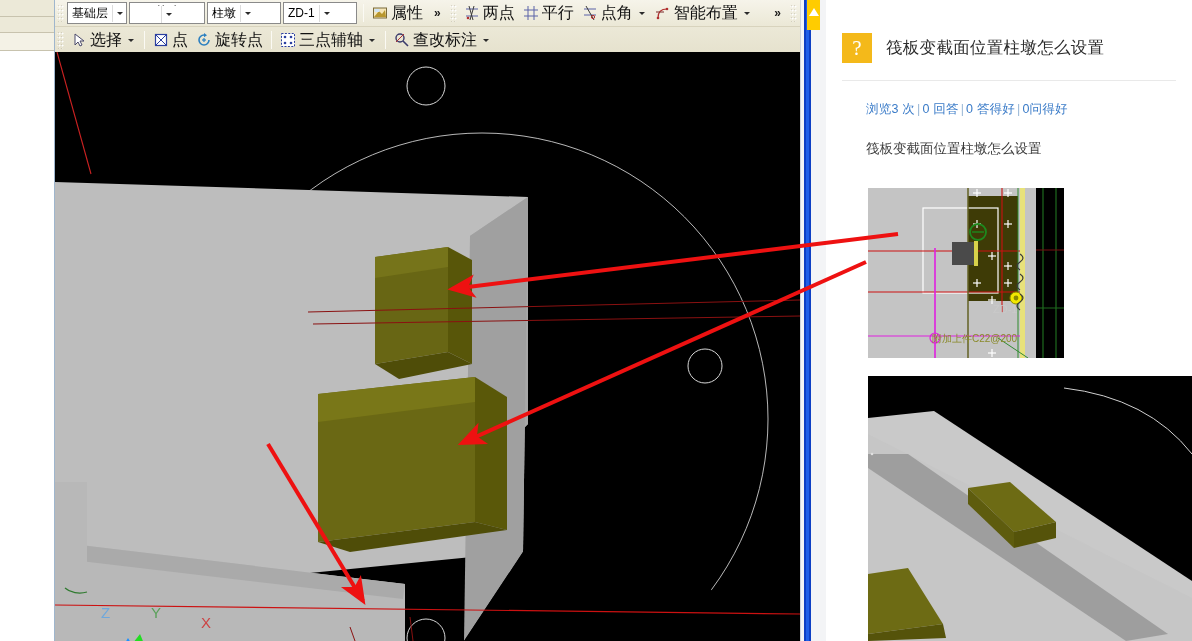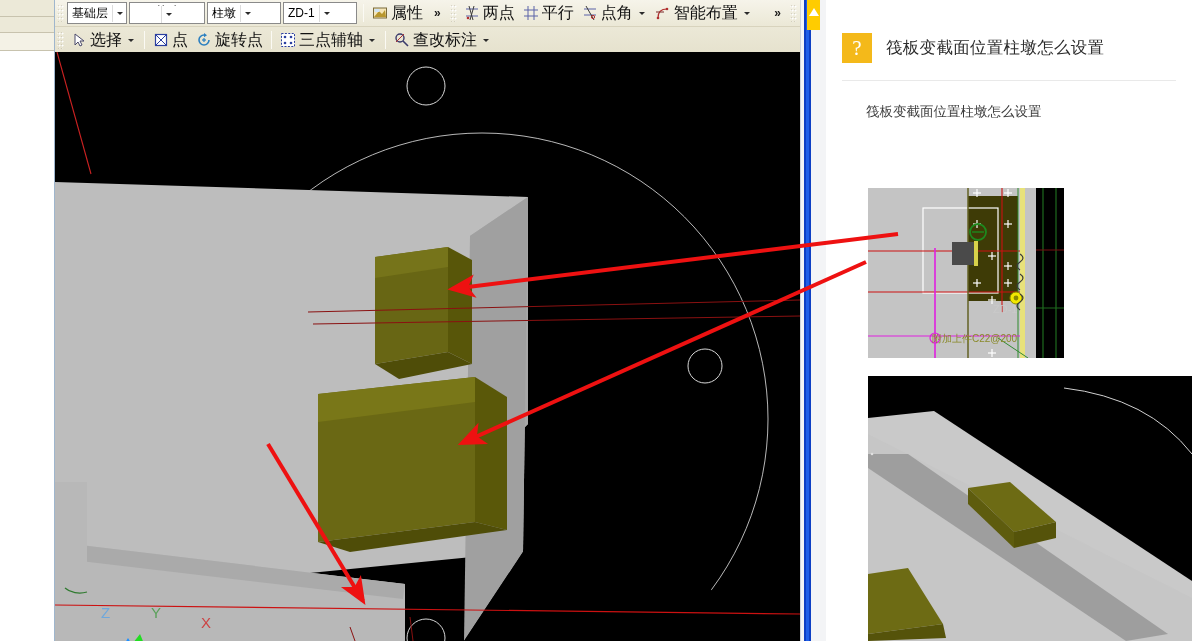--- a/index.html
+++ b/index.html
@@ -347,20 +347,23 @@
 
   <div class="rpanel">
 
     <div class="q-header">
       <div class="q-badge">?</div>
       <div class="q-title">筏板变截面位置柱墩怎么设置</div>
     </div>
 
     <div class="q-divider"></div>
 
+    <div class="q-stats">
+      <span>浏览3 次</span><span class="bar">|</span><span>0 回答</span><span class="bar">|</span><span>0 答得好</span><span class="bar">|</span><span>0问得好</span>
+    </div>
 
     <div class="q-body">筏板变截面位置柱墩怎么设置</div>
   </div>
 
   <div class="img-one">
     <svg width="196" height="170" viewBox="0 0 196 170">
       <rect x="0" y="0" width="196" height="170" fill="#c4c4c4"></rect>
 
       <rect x="168" y="0" width="28" height="170" fill="#000000"></rect>
       <line x1="175" y1="0" x2="175" y2="170" stroke="#1e6b1e" stroke-width="1.2"></line>

